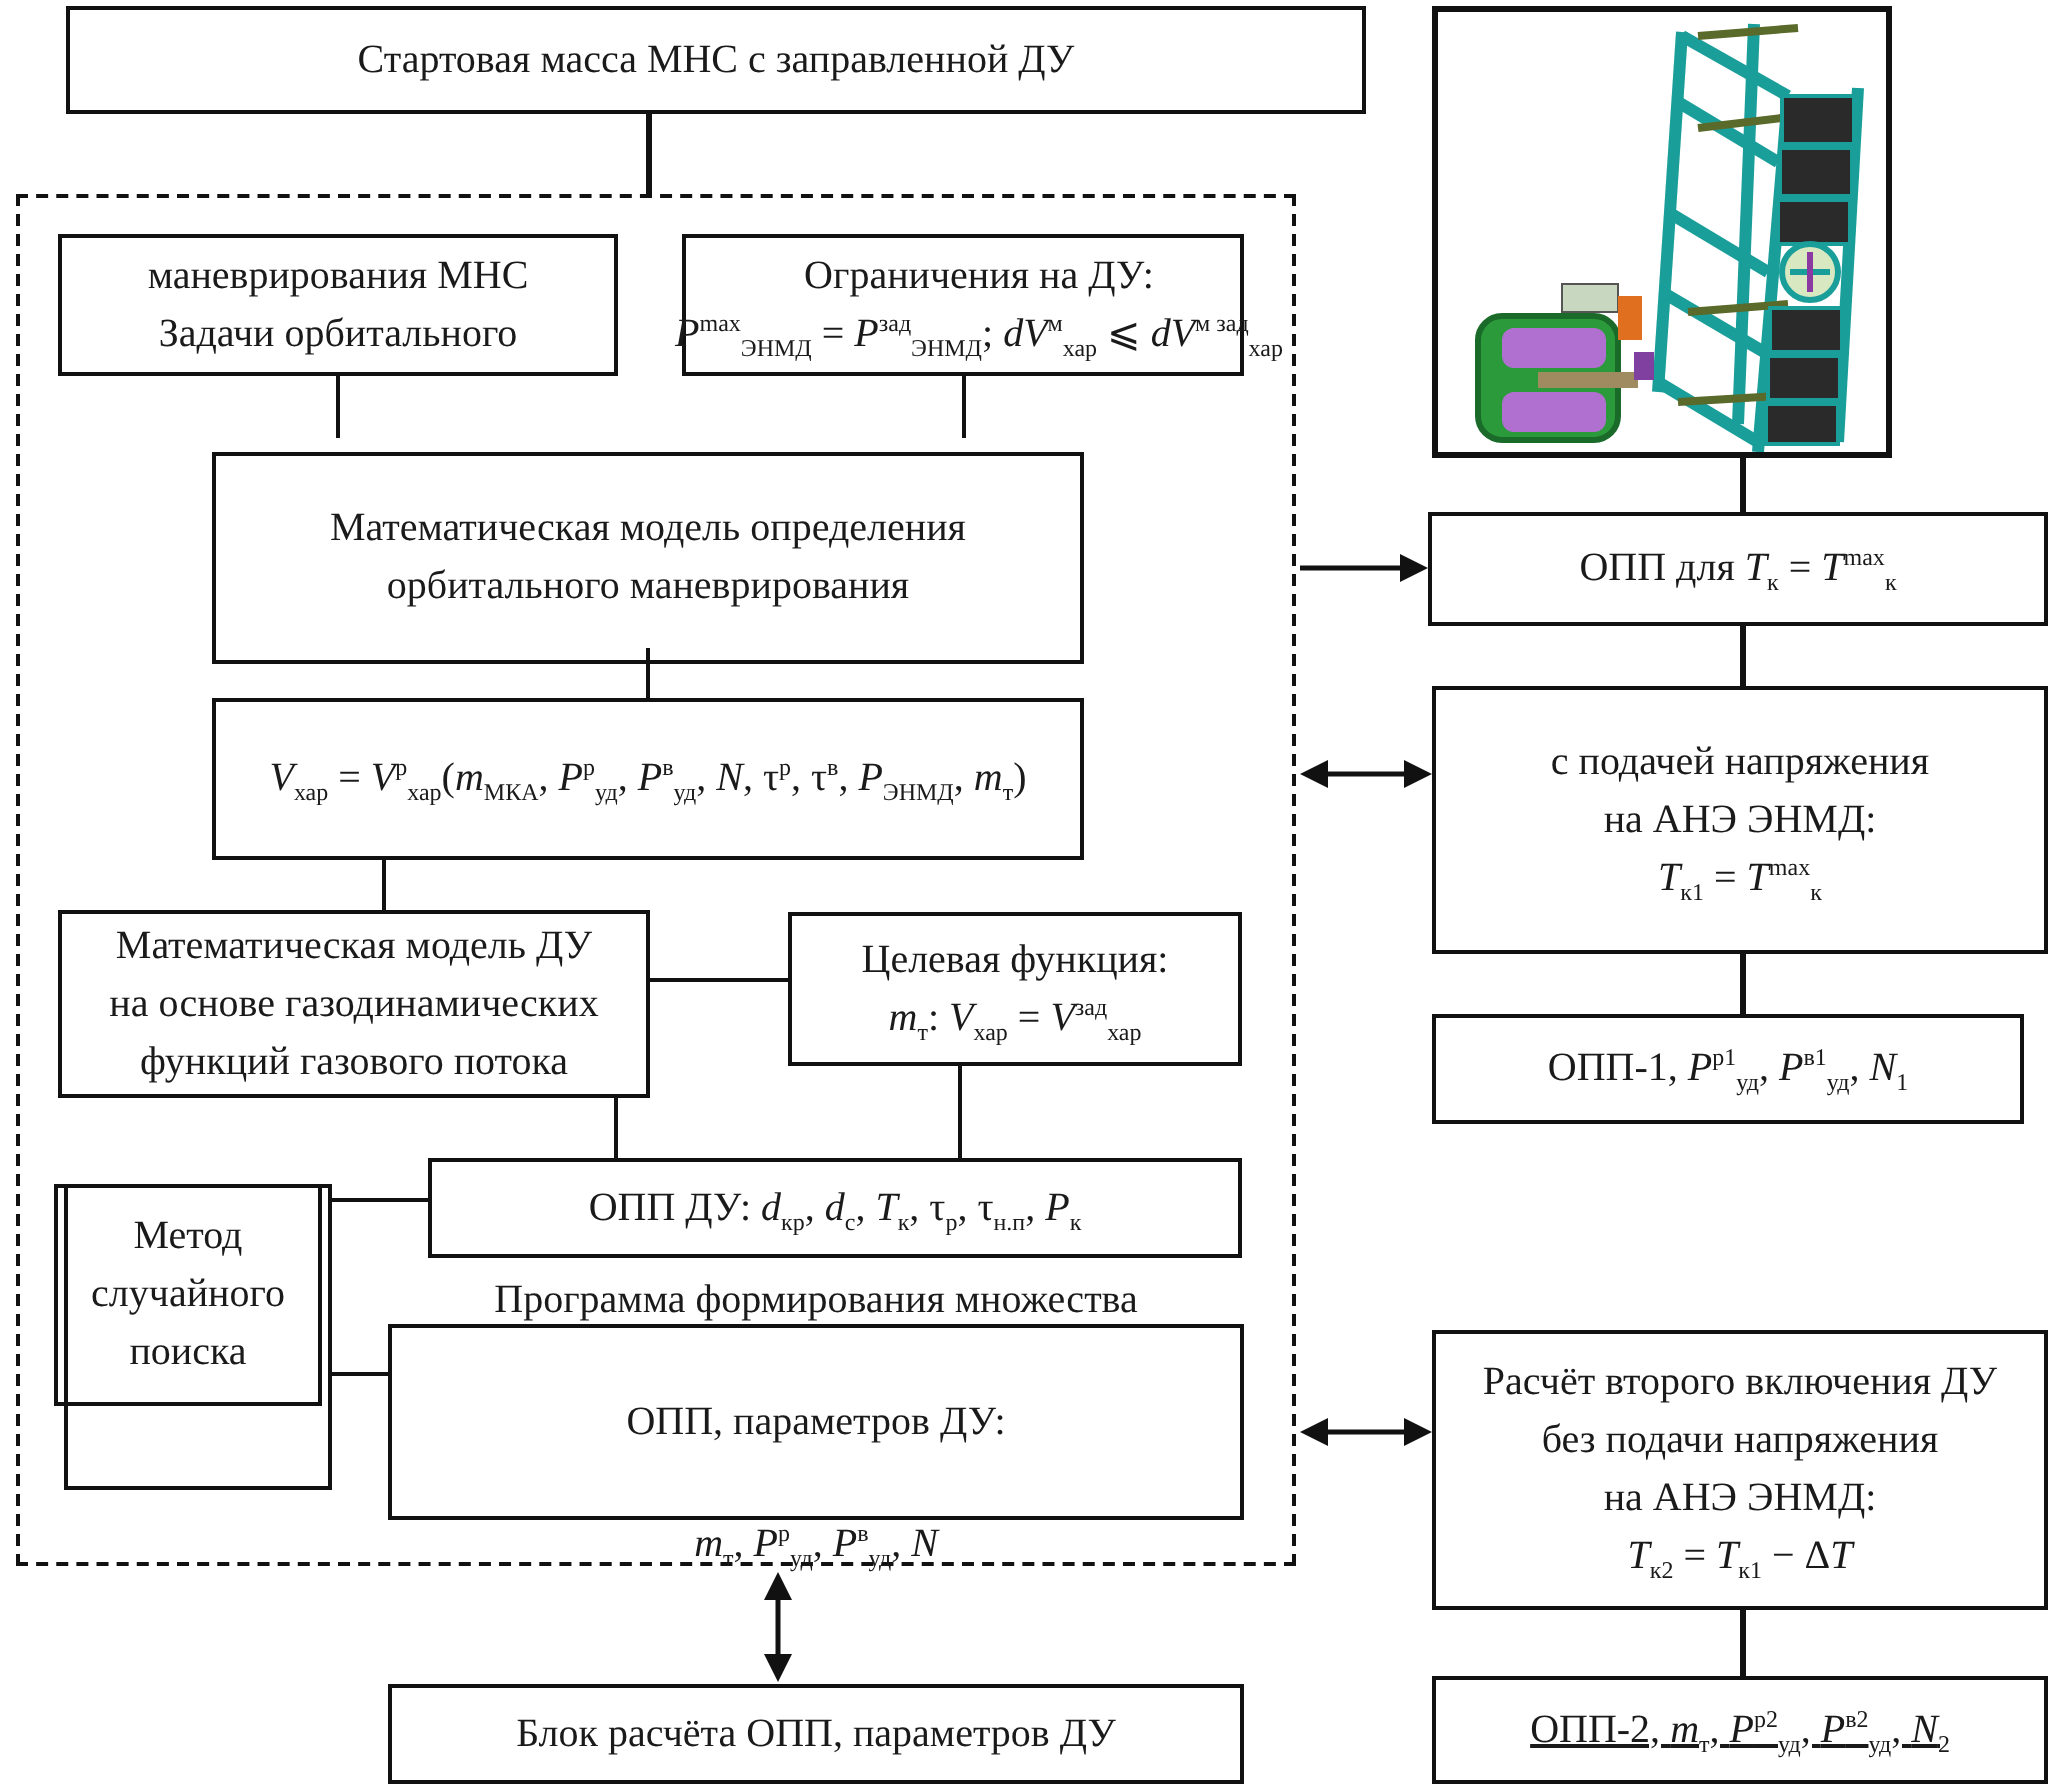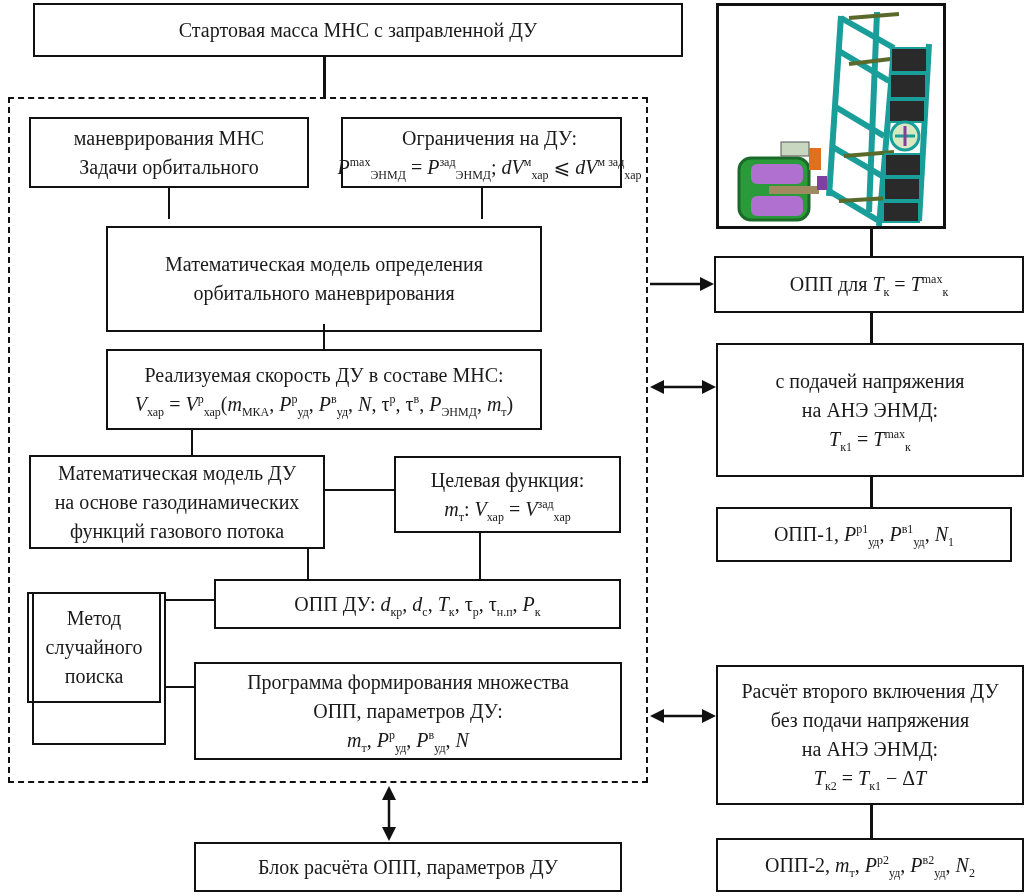--- a/index.html
+++ b/index.html
@@ -39,21 +39,20 @@
 <div class="ln" style="left:168px;top:188px;width:2px;height:31px;"></div>
 <div class="ln" style="left:481px;top:188px;width:2px;height:31px;"></div>
 
 <div class="box" style="left:106px;top:226px;width:436px;height:106px;text-align:right;">
   <span>Математическая модель определения</span>
   <span>орбитального маневрирования</span>
 </div>
 <div class="ln" style="left:323px;top:324px;width:2px;height:25px;"></div>
 
 <div class="box" style="left:106px;top:349px;width:436px;height:81px;">
-  <span>Реализуемая скорость ДУ в составе МНС:</span>
   <span class="m"><i>V</i><sub>хар</sub> = <i>V</i><sup>р</sup><sub>хар</sub>(<i>m</i><sub>МКА</sub>, <i>P</i><sup>р</sup><sub>уд</sub>, <i>P</i><sup>в</sup><sub>уд</sub>, <i>N</i>, τ<sup>р</sup>, τ<sup>в</sup>, <i>P</i><sub>ЭНМД</sub>, <i>m</i><sub>т</sub>)</span>
 </div>
 <div class="ln" style="left:191px;top:430px;width:2px;height:25px;"></div>
 
 <div class="box" style="left:29px;top:455px;width:296px;height:94px;">
   <span>Математическая модель ДУ</span>
   <span>на основе газодинамических</span>
   <span>функций газового потока</span>
 </div>
 <div class="ln" style="left:325px;top:489px;width:70px;height:2px;"></div>
@@ -72,21 +71,21 @@
 <div class="box" style="left:27px;top:592px;width:134px;height:111px;">
   <span>Метод</span>
   <span>случайного</span>
   <span>поиска</span>
 </div>
 <div class="box" style="left:32px;top:592px;width:134px;height:153px;background:transparent;border-width:2.5px;">
 </div>
 <div class="ln" style="left:166px;top:599px;width:48px;height:2px;"></div>
 <div class="ln" style="left:166px;top:686px;width:29px;height:2px;"></div>
 
-<div class="box" style="left:194px;top:662px;width:428px;height:98px;">
+<div class="box" style="left:194px;top:662px;width:428px;height:98px;gap:32px;">
   <span>Программа формирования множества</span>
   <span>ОПП, параметров ДУ:</span>
   <span class="m"><i>m</i><sub>т</sub>, <i>P</i><sup>р</sup><sub>уд</sub>, <i>P</i><sup>в</sup><sub>уд</sub>, <i>N</i></span>
 </div>
 
 <div class="box" style="left:194px;top:842px;width:428px;height:50px;">
   <span>Блок расчёта ОПП, параметров ДУ</span>
 </div>
 
 <div class="img-box" style="left:716px;top:3px;width:230px;height:226px;">
@@ -151,21 +150,21 @@
 </div>
 
 <div class="box" style="left:716px;top:665px;width:308px;height:140px;">
   <span>Расчёт второго включения ДУ</span>
   <span>без подачи напряжения</span>
   <span>на АНЭ ЭНМД:</span>
   <span class="m"><i>T</i><sub>к2</sub> = <i>T</i><sub>к1</sub> − Δ<i>T</i></span>
 </div>
 <div class="ln" style="left:870px;top:805px;width:2.5px;height:33px;"></div>
 
-<div class="box" style="left:716px;top:838px;width:308px;height:54px;">
+<div class="box" style="left:716px;top:838px;width:308px;height:54px;text-decoration:underline;">
   <span class="m">ОПП-2, <i>m</i><sub>т</sub>, <i>P</i><sup>р2</sup><sub>уд</sub>, <i>P</i><sup>в2</sup><sub>уд</sub>, <i>N</i><sub>2</sub></span>
 </div>
 
 <svg class="arrows" width="1034" height="896">
   <g>
     <line x1="650" y1="284" x2="704" y2="284" stroke="#111" stroke-width="2.5"></line>
     <polygon points="714,284 700,277 700,291" fill="#111"></polygon>
   </g>
   <g>
     <line x1="660" y1="387" x2="704" y2="387" stroke="#111" stroke-width="2.5"></line>

